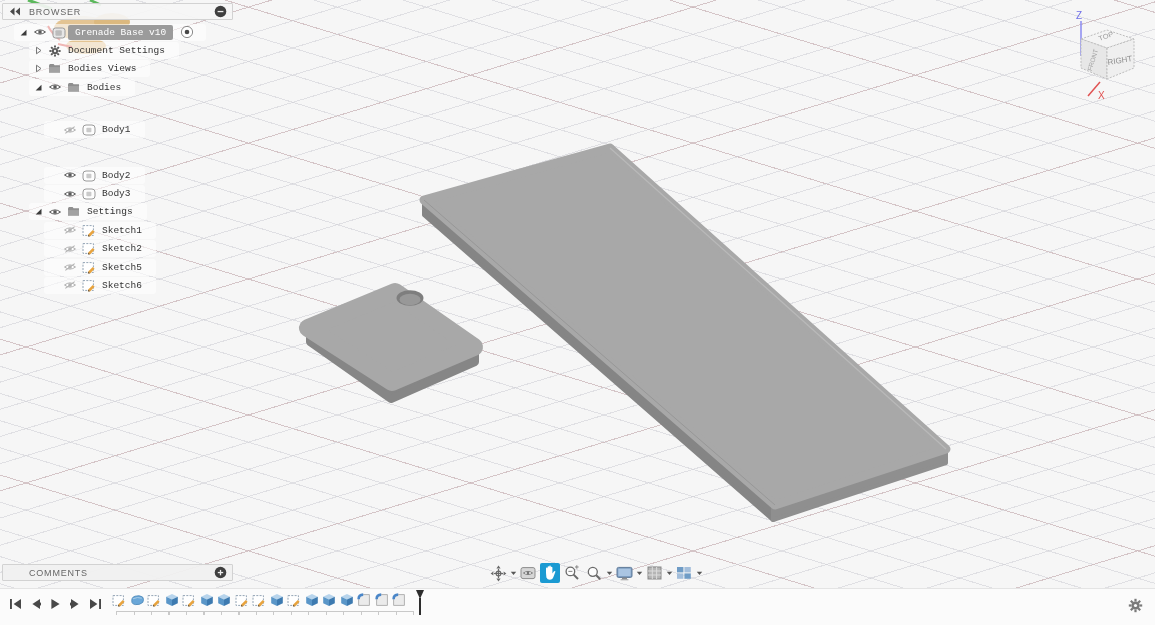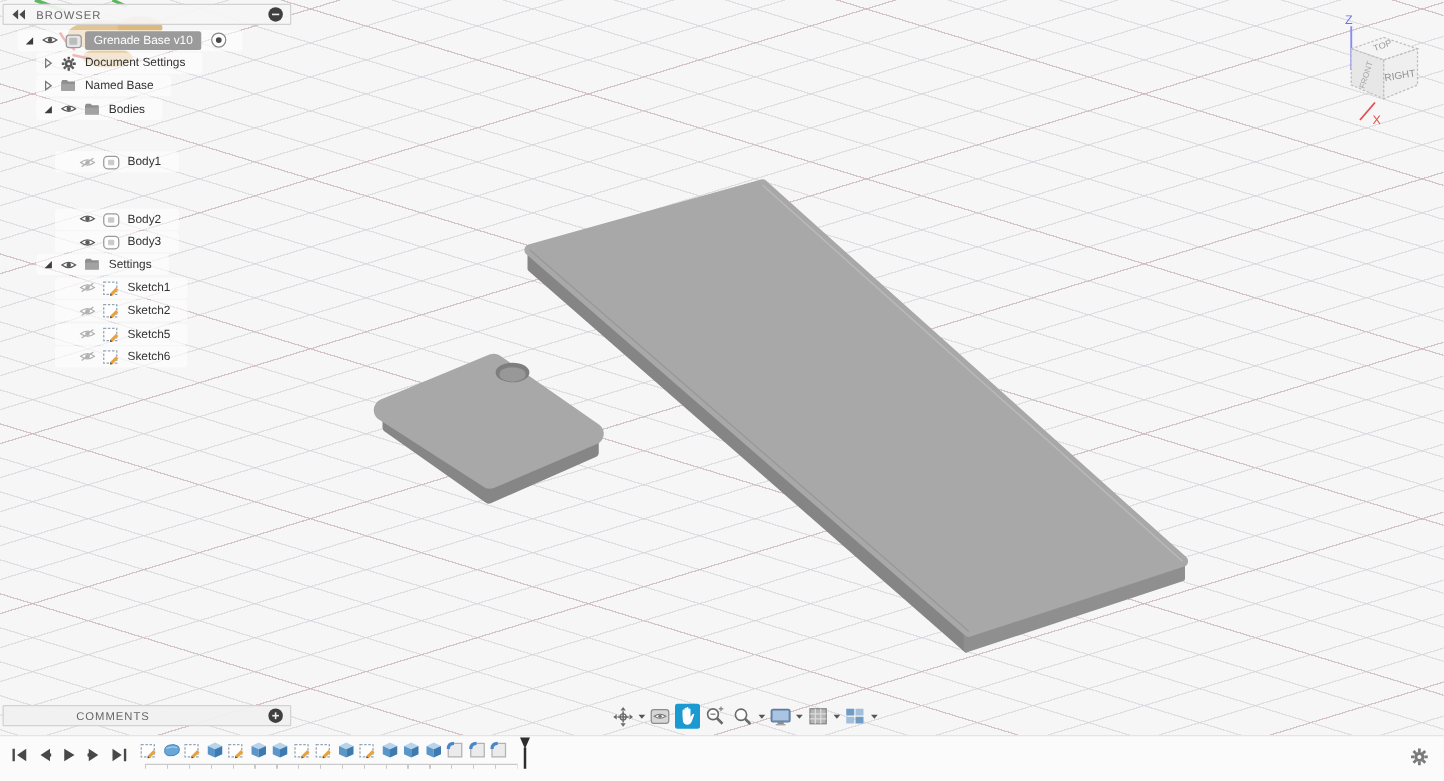--- a/index.html
+++ b/index.html
@@ -18,29 +18,29 @@
     background:
       repeating-linear-gradient(to bottom, rgba(198,160,160,.42) 0 1px, transparent 1px 130px),
       repeating-linear-gradient(to bottom, rgba(205,205,212,.55) 0 1px, transparent 1px 26px); }
   #scene { position:absolute; inset:0; }
 
   
   .panelbar { position:absolute; left:2px; width:231px; height:17px;
     background:rgba(245,245,245,.92); border:1px solid #d2d2d2; border-radius:1px;
     display:flex; align-items:center; font-size:9px; color:#666; letter-spacing:.8px; }
   #browserbar { top:3px; }
-  #commentsbar { top:564px; background:rgba(240,240,240,.95);padding-left:32px; }
+  #commentsbar { top:564px; background:rgba(240,240,240,.95); }
   .panelbar .ptitle { flex:1; margin-left:8px; }
   .panelbar .licon { margin-left:6px; display:flex; align-items:center; }
   .panelbar .ricon { margin-right:5px; display:flex; align-items:center; }
 
   #tree { position:absolute; left:2px; top:23px; width:240px; }
   .trow { height:18.4px; display:flex; align-items:center; }
   .pill { display:inline-flex; align-items:center; background:rgba(255,255,255,.58);
-    border-radius:3px; padding:1px 10px 1px 2px; height:17px; }
+    border-radius:3px; padding:1px 10px 1px 2px; height:17px;font-family:Liberation Mono, monospace; }
   .slot { width:19px; display:inline-flex; justify-content:center; align-items:center; flex:none; }
   .tlabel { font-size:9.5px; color:#333; white-space:nowrap; padding:1px 4px; }
   .tlabel.selected { background:#9b9b9b; color:#fff; border-radius:2px; padding:2px 7px; }
 
   
   #viewcube { position:absolute; left:1060px; top:6px; }
 
   
   #navbar { position:absolute; left:487px; top:562px; display:flex; align-items:center; height:22px; }
   .navtool { width:20px; height:20px; border-radius:2px; display:flex; align-items:center;
@@ -193,21 +193,21 @@
             <svg width="9" height="9">
               <path d="M2.5 1.2 L7 4.5 L2.5 7.8 Z" fill="none" stroke="#777" stroke-width="1"></path>
             </svg>
           </span>
           <span class="slot">
             <svg width="13" height="11">
               <path d="M1 2.6 L1 9.6 L12 9.6 L12 2.2 L6.6 2.2 L5.6 1 L1.8 1 Z" fill="#8f8f8f"></path>
               <rect x="1" y="4.1" width="11" height="5.5" fill="#a2a2a2"></rect>
             </svg>
           </span>
-          <span class="tlabel">Named Base</span>
+          <span class="tlabel">Bodies Views</span>
         </div>
       </div>
       <div class="trow" style="padding-left: 27px;">
         <div class="pill">
           <span class="slot" style="width: 14px;">
             <svg width="9" height="9">
               <path d="M7.5 1.8 L7.5 7.6 L1.6 7.6 Z" fill="#3c3c3c"></path>
             </svg>
           </span>
           <span class="slot">

